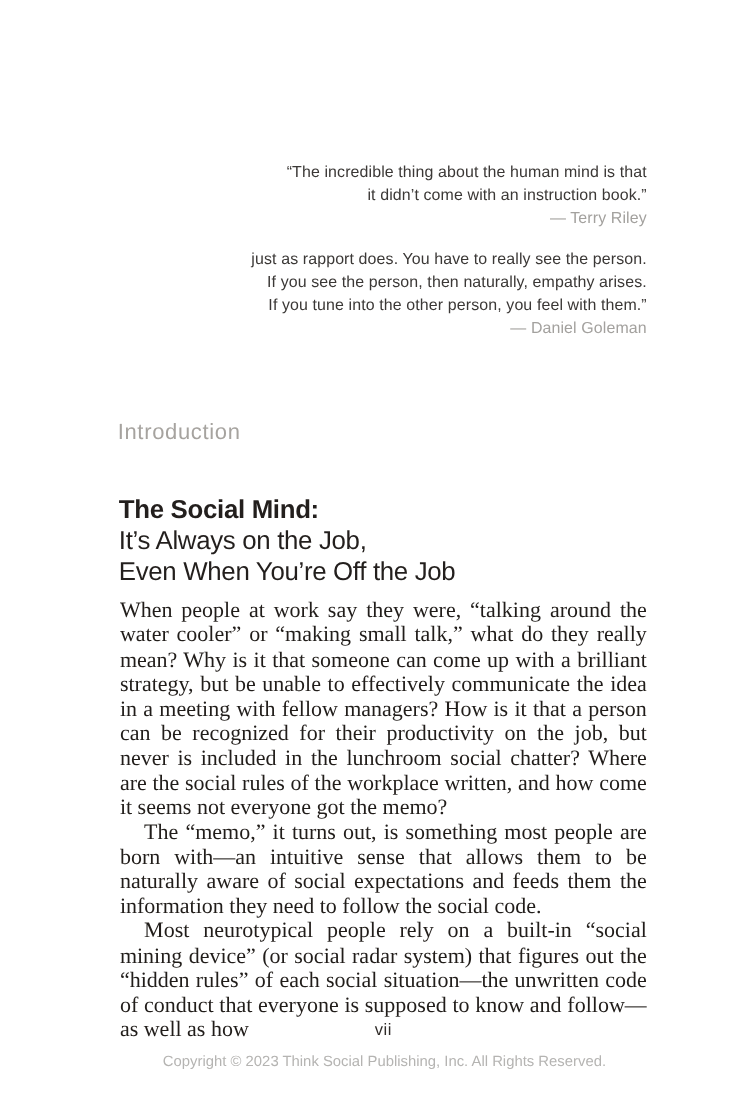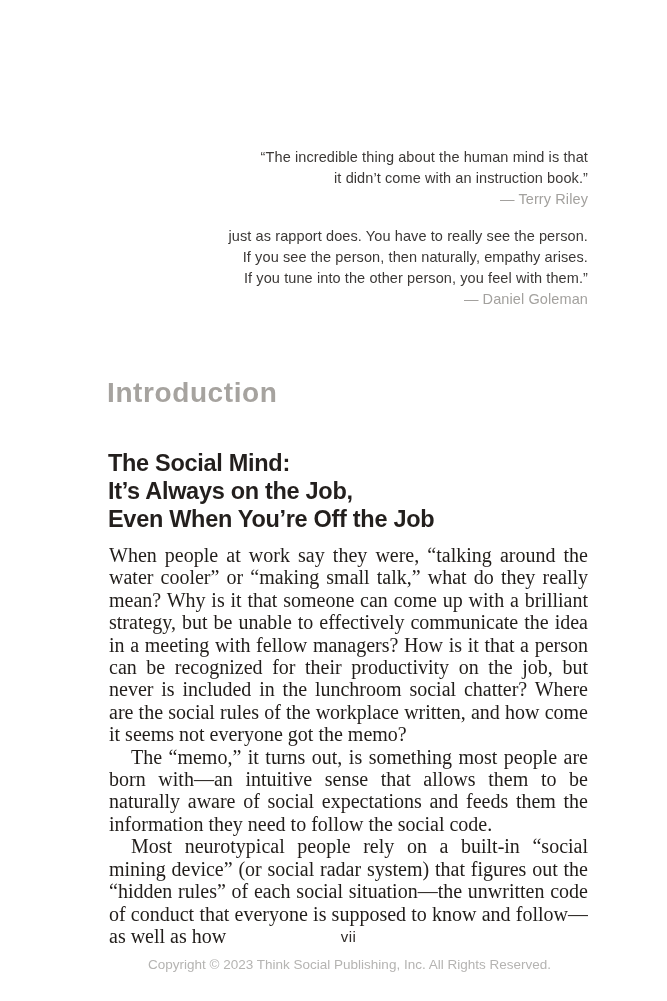--- a/index.html
+++ b/index.html
@@ -27,38 +27,38 @@
   }
   .quote { margin-bottom: 17px; }
   .quote:last-child { margin-bottom: 0; }
   .q-attr { color: #a3a19e; }
 
   
   .chapter-label {
     position: absolute;
     top: 377px;
     left: 107px;
-    font-size: 28px;
+    font-size: 20px;
     line-height: 32px;
     color: #a6a39f;
     letter-spacing: 0.6px;
-    font-weight: bold;
+    font-weight: normal;
   }
   .title-block {
     position: absolute;
     top: 449px;
     left: 108px;
     width: 480px;
     color: #231f1d;
     font-size: 23.5px;
     line-height: 28px;
     letter-spacing: -0.3px;
   }
   .title-block .title { font-weight: bold; margin: 0; font-size: 23.5px; line-height: 28px; }
-  .title-block .subtitle-line { font-weight: bold; }
+  .title-block .subtitle-line { font-weight: normal; }
 
   
   .body-text {
     position: absolute;
     top: 544px;
     left: 109px;
     width: 479px;
     font-family: "Liberation Serif", serif;
     font-size: 20px;
     line-height: 22.4px;

